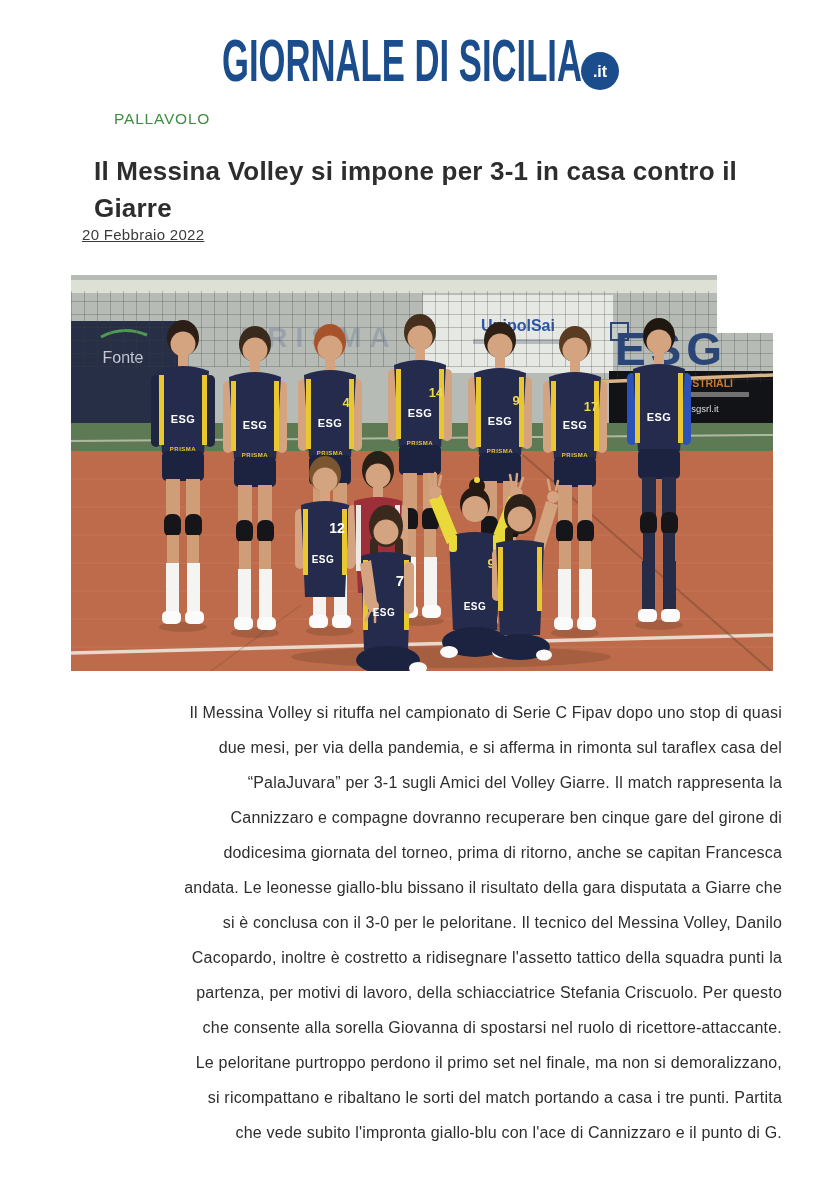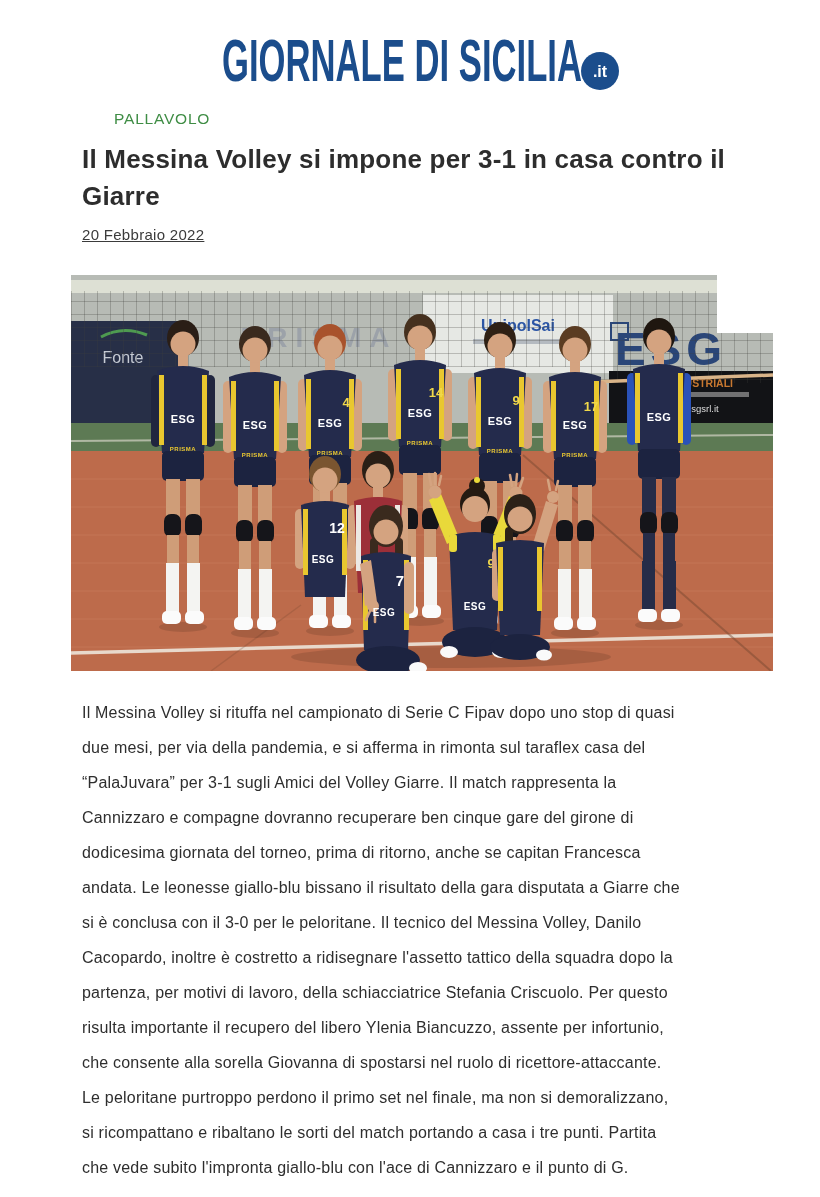--- a/index.html
+++ b/index.html
@@ -2,26 +2,26 @@
 <html><head>
 <meta charset="utf-8">
 <style>
   html,body{margin:0;padding:0;background:#fff;}
   #page{position:relative;width:820px;height:1197px;background:#fff;overflow:hidden;
         font-family:"Liberation Sans",sans-serif;color:#2f2f2f;padding-left:18px;}
   .masthead{position:absolute;top:33px;left:0;width:820px;display:flex;justify-content:center;}
   .logo-svg{display:block;}
   .category{position:absolute;left:82px;top:110px;font-size:15.5px;letter-spacing:.8px;
             color:#3f8d45;text-decoration:none;font-weight:400;cursor:pointer;margin-left:32px;}
-  h1.title{position:absolute;left:82px;top:141px;width:660px;margin:0;
+  h1.title{position:absolute;left:82px;top:141px;width:660px;margin:12px;
            font-size:26px;line-height:37px;font-weight:700;color:#2d2d2d;letter-spacing:.2px;}
   .date{position:absolute;left:82px;top:226px;font-size:15px;color:#3b3b3b;letter-spacing:.3px;text-decoration:underline;}
   figure.photo{position:absolute;left:71px;top:275px;width:702px;height:396px;margin:0;}
   .body-text{position:absolute;left:82px;top:695px;width:700px;}
-  .bline{height:35px;line-height:35px;white-space:nowrap;font-size:16px;letter-spacing:.2px;color:#2e2e2e;}
+  .bline{height:35px;line-height:35px;white-space:nowrap;font-size:16px;letter-spacing:.2px;color:#2e2e2e;text-align:right;}
 
   
   svg .hair{fill:var(--hair,#32241c);}
   svg .skin{fill:var(--skin,#d4a380);}
   svg .arm{fill:var(--arm,#d4a380);}
   svg .leg{fill:var(--leg,#cf9d78);}
   svg .jersey{fill:var(--jersey,#242b4c);}
   svg .accent{fill:var(--accent,#e9c72f);}
   svg .shorts{fill:#1c2340;}
   svg .pad{fill:#15151a;}
@@ -253,22 +253,21 @@
   </figure>
 
   <div class="body-text">
     <div class="bline">Il Messina Volley si rituffa nel campionato di Serie C Fipav dopo uno stop di quasi</div>
     <div class="bline">due mesi, per via della pandemia, e si afferma in rimonta sul taraflex casa del</div>
     <div class="bline">“PalaJuvara” per 3-1 sugli Amici del Volley Giarre. Il match rappresenta la</div>
     <div class="bline">Cannizzaro e compagne dovranno recuperare ben cinque gare del girone di</div>
     <div class="bline">dodicesima giornata del torneo, prima di ritorno, anche se capitan Francesca</div>
     <div class="bline">andata. Le leonesse giallo-blu bissano il risultato della gara disputata a Giarre che</div>
     <div class="bline">si è conclusa con il 3-0 per le peloritane. Il tecnico del Messina Volley, Danilo</div>
-    <div class="bline">Cacopardo, inoltre è costretto a ridisegnare l'assetto tattico della squadra dopo la</div>
+    <div class="bline">Cacopardo, inoltre è costretto a ridisegnare l'assetto tattico della squadra punti la</div>
     <div class="bline">partenza, per motivi di lavoro, della schiacciatrice Stefania Criscuolo. Per questo</div>
-    <div class="bline">risulta importante il recupero del libero Ylenia Biancuzzo, assente per infortunio,</div>
     <div class="bline">che consente alla sorella Giovanna di spostarsi nel ruolo di ricettore-attaccante.</div>
     <div class="bline">Le peloritane purtroppo perdono il primo set nel finale, ma non si demoralizzano,</div>
     <div class="bline">si ricompattano e ribaltano le sorti del match portando a casa i tre punti. Partita</div>
     <div class="bline">che vede subito l'impronta giallo-blu con l'ace di Cannizzaro e il punto di G.</div>
   </div>
 
 </div>
 
 </body></html>

